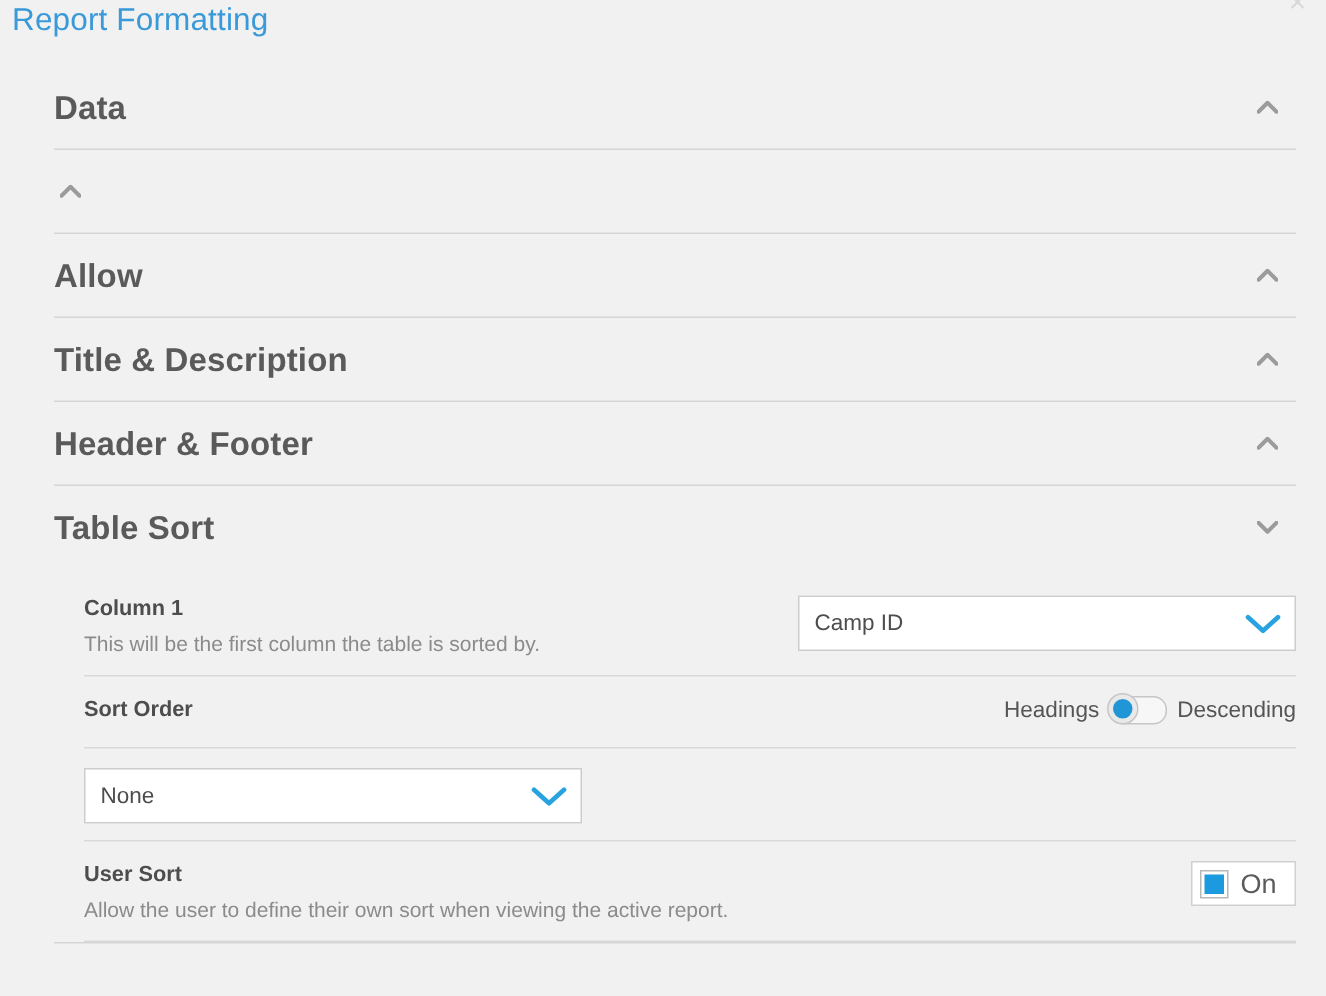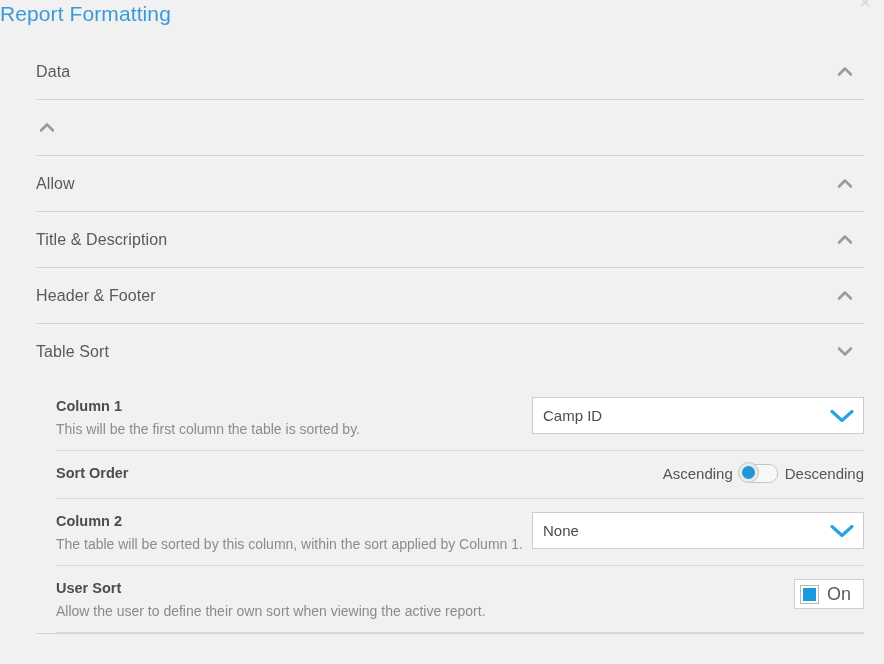--- a/index.html
+++ b/index.html
@@ -36,21 +36,21 @@
     font-size: 20px;
     color: #d8d8d8;
     font-family: "Liberation Sans", sans-serif;
     cursor: pointer;
     user-select: none;
   }
 
   
   .page-title {
     position: absolute;
-    left: 0;
+    left: 8px;
     top: 2px;
     font-size: 21px;
     color: #3a9ad9;
     font-weight: normal;
     letter-spacing: 0.1px;
     margin: 0;
     white-space: nowrap;
   }
 
   
@@ -68,23 +68,23 @@
   .section-header {
     height: 55px;
     display: flex;
     align-items: center;
     justify-content: space-between;
     cursor: pointer;
     box-sizing: border-box;
   }
 
   .section-title {
-    font-size: 16px;
+    font-size: 22px;
     color: #5a5a5a;
-    font-weight: normal;
+    font-weight: bold;
     letter-spacing: 0.1px;
     white-space: nowrap;
   }
 
   .chev {
     width: 22px;
     height: 22px;
     display: flex;
     align-items: center;
     justify-content: center;
@@ -336,34 +336,30 @@
             </div>
           </div>
         </div>
 
         <div class="setting-row">
           <div class="setting-text">
             <div class="setting-label">Sort Order</div>
           </div>
           <div class="setting-control">
             <div class="switch-wrap">
-              <span class="switch-label left">Ascending</span>
+              <span class="switch-label left">Headings</span>
               <span class="switch">
                 <span class="knob"></span>
               </span>
               <span class="switch-label right">Descending</span>
             </div>
           </div>
         </div>
 
         <div class="setting-row">
-          <div class="setting-text">
-            <div class="setting-label">Column 2</div>
-            <div class="setting-desc">The table will be sorted by this column, within the sort applied by Column 1.</div>
-          </div>
           <div class="setting-control">
             <div class="select">
               <span class="select-value">None</span>
               <span class="select-arrow">
                 <svg width="24" height="14" viewBox="0 0 24 14">
                     <path d="M2 2.5 L12 11.5 L22 2.5" fill="none" stroke="#29a3e0" stroke-width="3.1" stroke-linecap="round" stroke-linejoin="round"></path>
                   </svg>
               </span>
             </div>
           </div>

